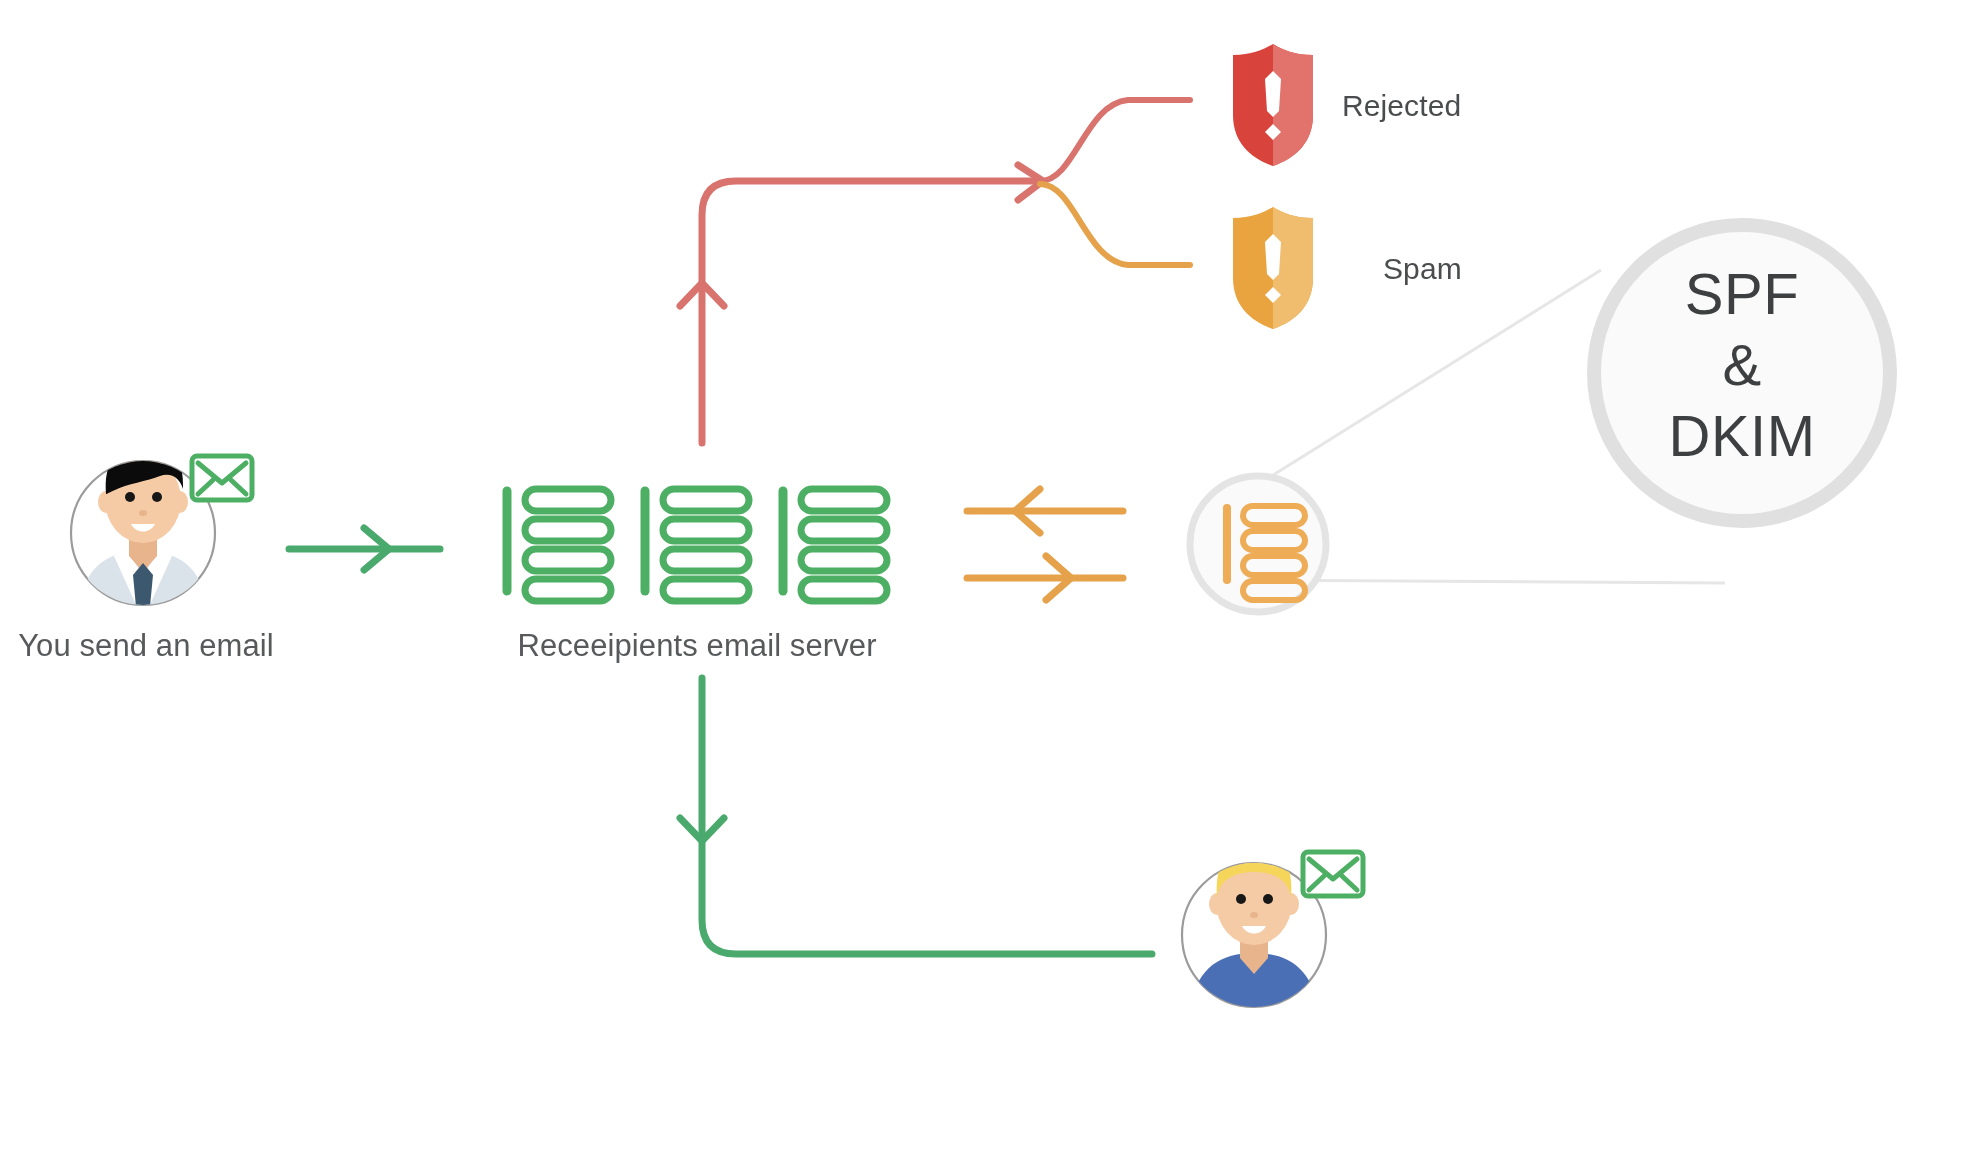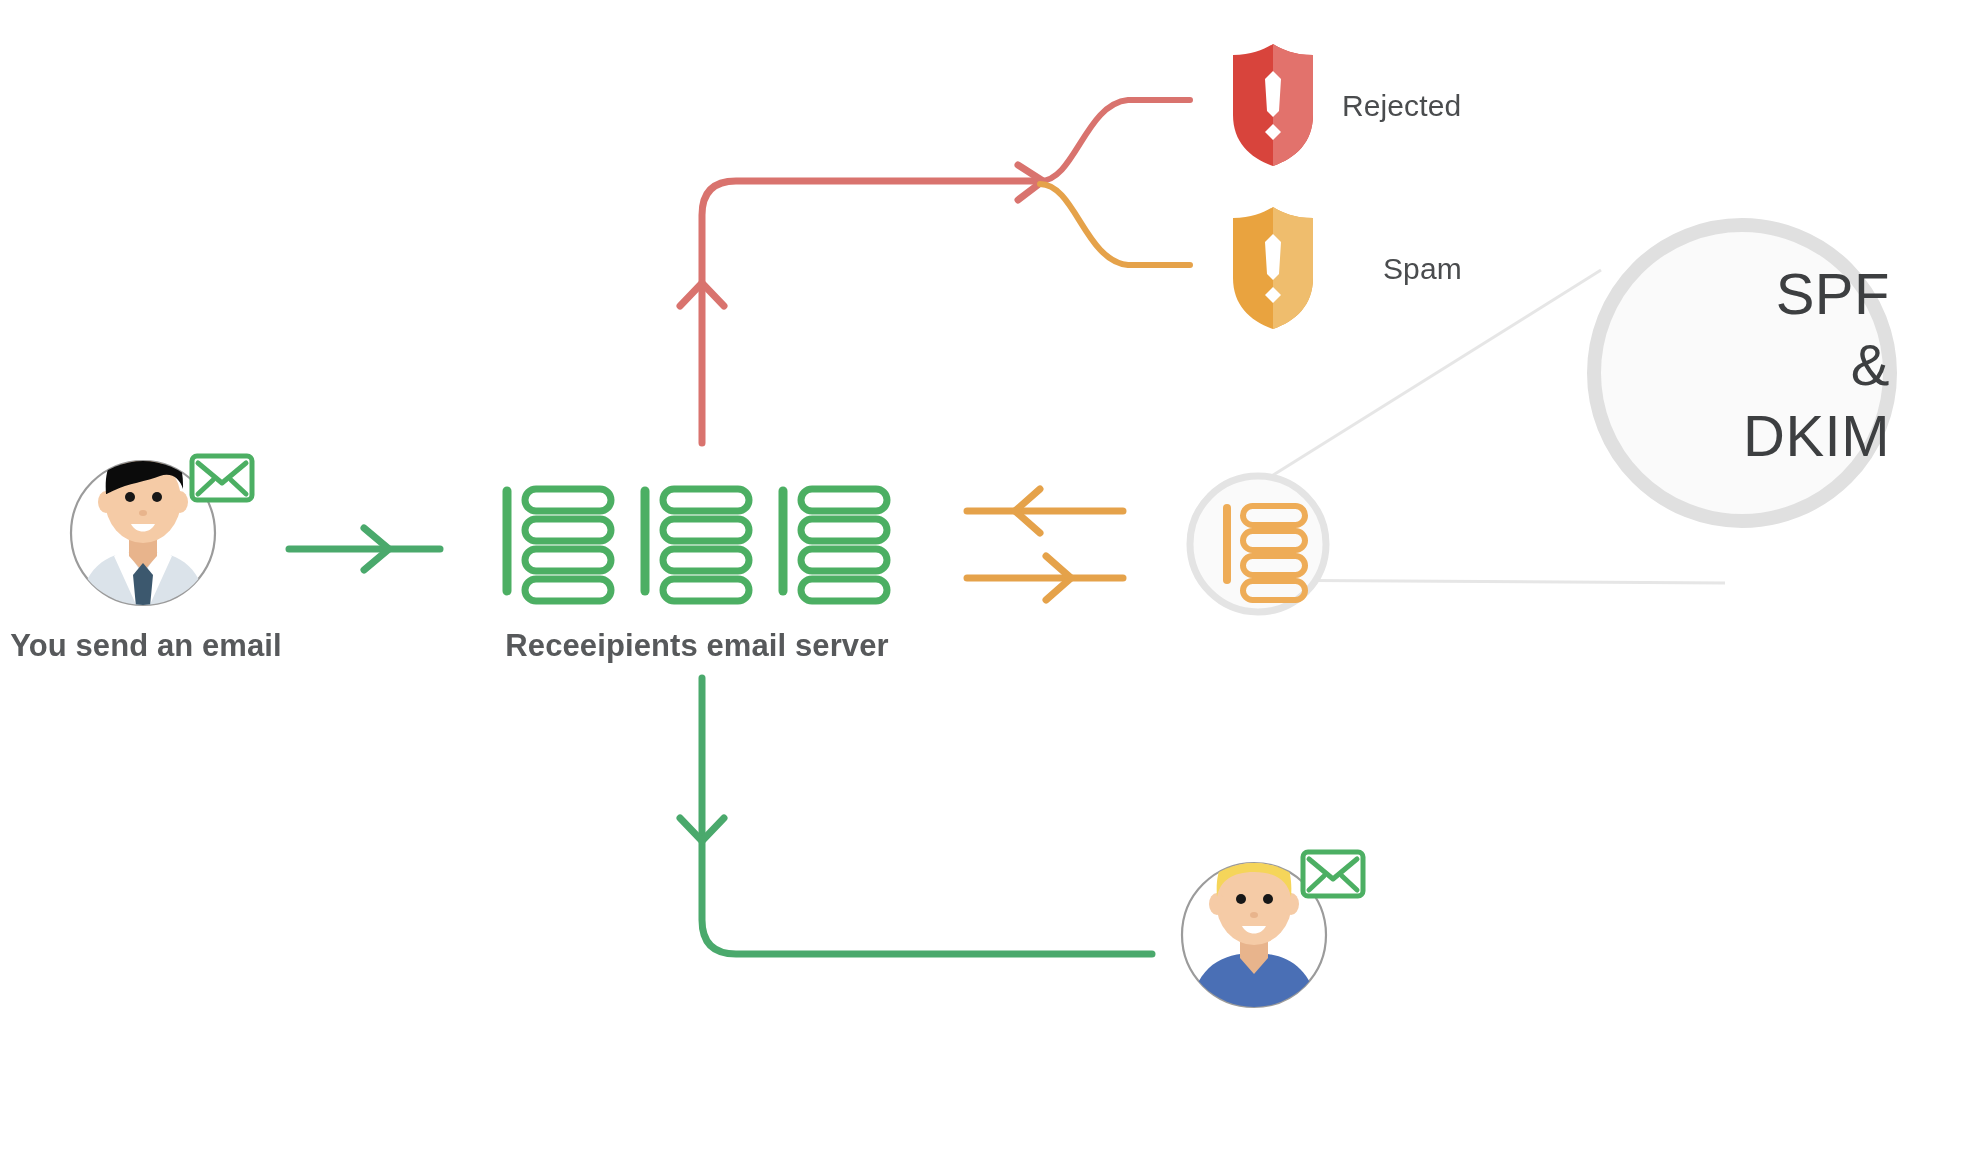--- a/index.html
+++ b/index.html
@@ -41,21 +41,21 @@
     color: #4a4c4e;
     font-size: 30px;
     line-height: 36px;
     letter-spacing: 0.1px;
   }
   .spf-text {
     position: absolute;
     color: #3d3f41;
     font-size: 58px;
     line-height: 71px;
-    text-align: right;
+    text-align: center;
     font-weight: 400;
     letter-spacing: 0.5px;
     white-space: pre-line;
   }
 </style>
 </head>
 <body>
 
 <div id="stage">
 
@@ -135,21 +135,21 @@
       </g>
     </g>
 
     <g>
       <rect x="192" y="456" width="60" height="44" rx="5" ry="5" fill="#ffffff" stroke="#4caf63" stroke-width="5"></rect>
       <polyline points="198,463 222,483 246,463" fill="none" stroke="#4caf63" stroke-width="5" stroke-linecap="round" stroke-linejoin="round"></polyline>
       <line x1="198" y1="494" x2="213" y2="480" stroke="#4caf63" stroke-width="5" stroke-linecap="round"></line>
       <line x1="246" y1="494" x2="231" y2="480" stroke="#4caf63" stroke-width="5" stroke-linecap="round"></line>
     </g>
   </svg>
-  <div class="node-label" style="left:0px; top:627px; width:292px;font-weight:bold;">You send an email</div>
+  <div class="node-label" style="left:0px; top:627px; width:292px;">You send an email</div>
 
   <svg class="layer" viewBox="0 0 1969 1154">
     <g fill="none" stroke="#4caf63" stroke-width="7">
 
       <line x1="507" y1="491" x2="507" y2="591" stroke-linecap="round" stroke-width="9"></line>
       <rect x="525" y="489" width="86" height="22" rx="11"></rect>
       <rect x="525" y="519" width="86" height="22" rx="11"></rect>
       <rect x="525" y="549" width="86" height="22" rx="11"></rect>
       <rect x="525" y="579" width="86" height="22" rx="11"></rect>
 
@@ -159,21 +159,21 @@
       <rect x="663" y="549" width="86" height="22" rx="11"></rect>
       <rect x="663" y="579" width="86" height="22" rx="11"></rect>
 
       <line x1="783" y1="491" x2="783" y2="591" stroke-linecap="round" stroke-width="9"></line>
       <rect x="801" y="489" width="86" height="22" rx="11"></rect>
       <rect x="801" y="519" width="86" height="22" rx="11"></rect>
       <rect x="801" y="549" width="86" height="22" rx="11"></rect>
       <rect x="801" y="579" width="86" height="22" rx="11"></rect>
     </g>
   </svg>
-  <div class="node-label" style="left:472px; top:627px; width:450px;font-weight:bold;">Receeipients email server</div>
+  <div class="node-label" style="left:472px; top:627px; width:450px;">Receeipients email server</div>
 
   <svg class="layer" viewBox="0 0 1969 1154">
     <g>
       <circle cx="1258" cy="544" r="68" fill="#fafafa" stroke="#e4e4e4" stroke-width="7"></circle>
       <g fill="none" stroke="#eeac57" stroke-width="6">
         <line x1="1227" y1="508" x2="1227" y2="580" stroke-linecap="round" stroke-width="8"></line>
         <rect x="1243" y="506" width="62" height="19" rx="9.5"></rect>
         <rect x="1243" y="531" width="62" height="19" rx="9.5"></rect>
         <rect x="1243" y="556" width="62" height="19" rx="9.5"></rect>
         <rect x="1243" y="581" width="62" height="19" rx="9.5"></rect>

